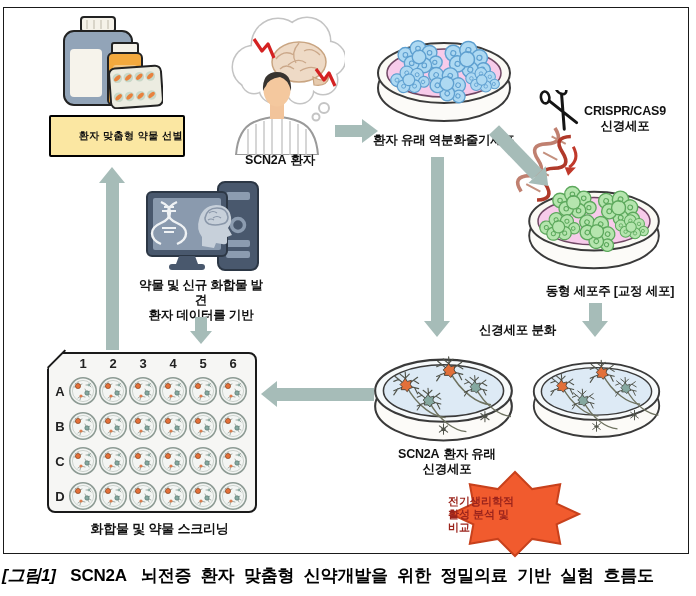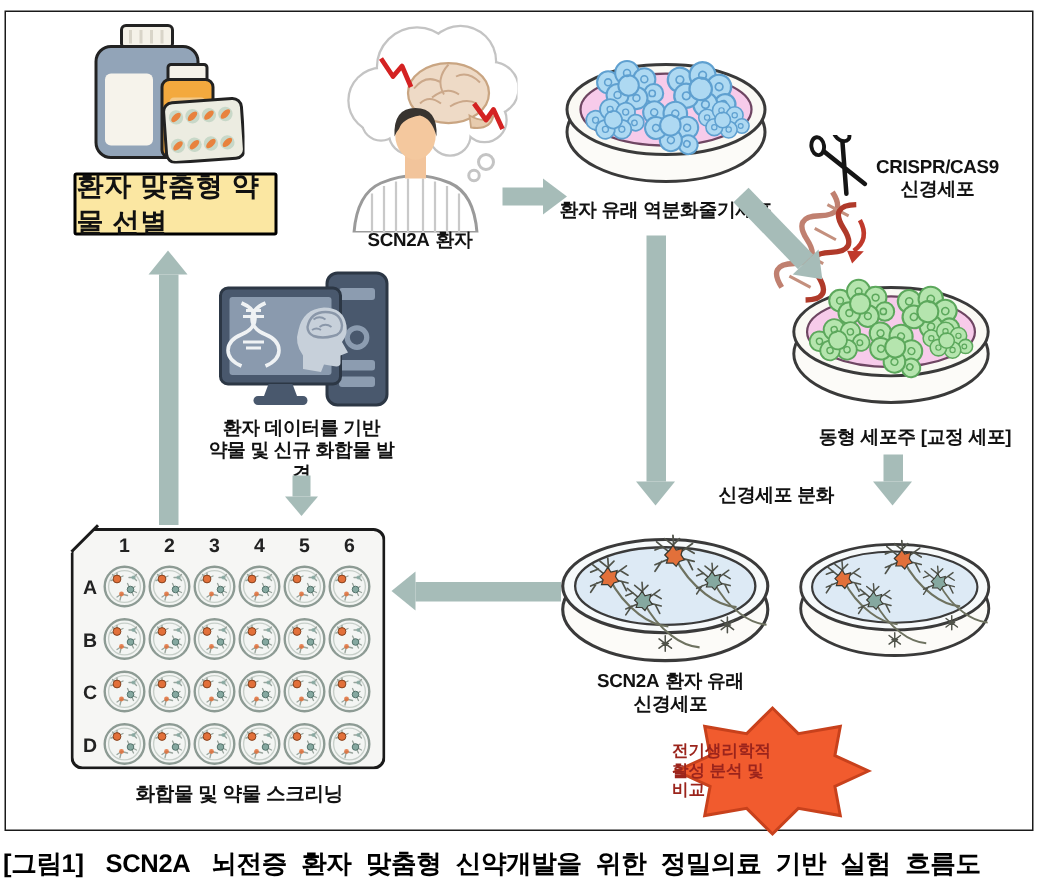--- a/index.html
+++ b/index.html
@@ -21,43 +21,43 @@
   .tri-right{width:0;height:0;border-top:12px solid transparent;border-bottom:12px solid transparent;
           border-left:16px solid var(--arrow);}
   .tri-left{width:0;height:0;border-top:13px solid transparent;border-bottom:13px solid transparent;
           border-right:16px solid var(--arrow);}
   .h-arrow{display:flex;align-items:center;}
   .shaft-h{height:13px;background:var(--arrow);}
   #arrow-diag{left:494px;top:117px;width:82px;height:26px;transform:rotate(46deg);
           transform-origin:0 50%;display:flex;align-items:center;}
   
   #drug-box{left:49px;top:115px;width:136px;height:42px;box-sizing:border-box;border:2px solid #000;
-          border-radius:2px;background:var(--box-yellow);display:flex;align-items:center;justify-content:flex-start;
-          font-weight:700;font-size:18px;letter-spacing:.5px;}
+          border-radius:2px;background:var(--box-yellow);display:flex;align-items:center;justify-content:flex-end;
+          font-weight:700;font-size:10px;letter-spacing:.5px;}
   
   #starburst{left:448px;top:470px;width:134px;height:88px;}
   #starburst .txt{position:absolute;inset:0;display:flex;flex-direction:column;align-items:flex-start;
           justify-content:center;font-weight:700;font-size:11px;line-height:13px;
           color:var(--starburst-text);}
   
   #plate{left:47px;top:352px;width:210px;height:161px;box-sizing:border-box;background:#F6F6F4;
          border:2px solid #1a1a1a;border-radius:8px;
          clip-path:polygon(17px 0,100% 0,100% 100%,0 100%,0 17px);}
   #plate-notch{left:44px;top:358px;width:25px;height:0;border-top:2px solid #1a1a1a;
          transform:rotate(-45deg);}
   .phead{position:absolute;left:19px;top:2px;display:flex;}
   .phead span{width:30px;text-align:center;font-size:13px;font-weight:600;color:#222;}
   .prow{position:absolute;left:3px;display:flex;align-items:center;height:30px;}
   .rlabel{width:16px;text-align:center;font-size:13px;font-weight:600;color:#222;}
   .well{width:30px;height:30px;display:block;}
   
   #caption{left:2px;top:559px;width:694px;font-weight:700;font-size:17px;line-height:34px;
          white-space:nowrap;word-spacing:5px;letter-spacing:-0.2px;color:#000;}
   #caption .seg{margin-left:5px;}
-  #caption .seg:first-child{margin-left:0;}
+  #caption .seg:first-child{margin-left:0;font-style:italic;}
 </style>
 </head>
 <body>
 
 <svg width="0" height="0" style="position:absolute" aria-hidden="true">
   <defs>
     <g id="colony-blue">
       <g style="fill:var(--colony-blue);stroke:var(--colony-blue-line)" stroke-width="1.3">
         <circle cx="-12" cy="-2" r="7"></circle>
           <circle cx="0" cy="-8" r="7.5"></circle>
@@ -334,22 +334,22 @@
       <path d="M19,27 H29 M17,31 H31 M17,48 H31 M19,52 H29" stroke-width="2"></path>
     </g>
     <g>
       <path d="M57,66 L57,57 Q51,49 54,40 Q57,26 71,25 Q84,25 86,37 Q87,43 83,48 L87,55 L82,57 L82,62 Q82,65 77,64 L71,63 L69,68 Z" fill="#C7D0DA"></path>
       <path d="M60,38 Q62,28 72,28 Q82,28 83,37 Q83,43 77,44 Q70,46 64,44 Q60,42 60,38 Z" fill="none" stroke="#8A97A9" stroke-width="1.6"></path>
       <path d="M64,33 q4,-3 8,0 M68,38 q4,-3 8,0 M63,40 q3,-2 6,0" stroke="#8A97A9" stroke-width="1.2" fill="none"></path>
     </g>
   </svg>
 
   <div class="lbl" style="left:134px;top:278px;width:134px">
+    <span style="display:block">약물 및 신규 화합물 발견</span>
     <span style="display:block">환자 데이터를 기반</span>
-    <span style="display:block">약물 및 신규 화합물 발견</span>
   </div>
 
   <div class="abs" style="left:190px;top:317px;width:22px">
     <div class="shaft-v" style="width:12px;height:14px"></div>
       <div class="tri-down sm"></div>
   </div>
 
   <div class="abs" id="plate">
     <div class="phead">
       <span>1</span>

